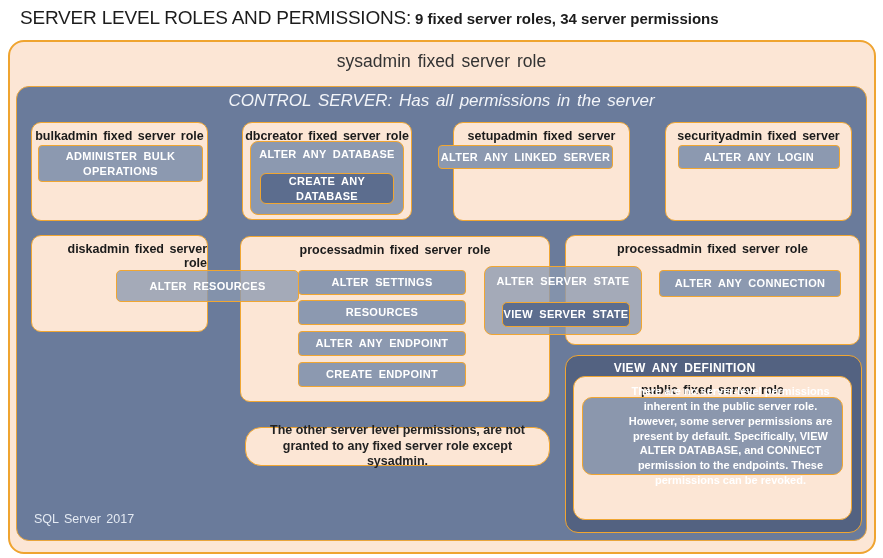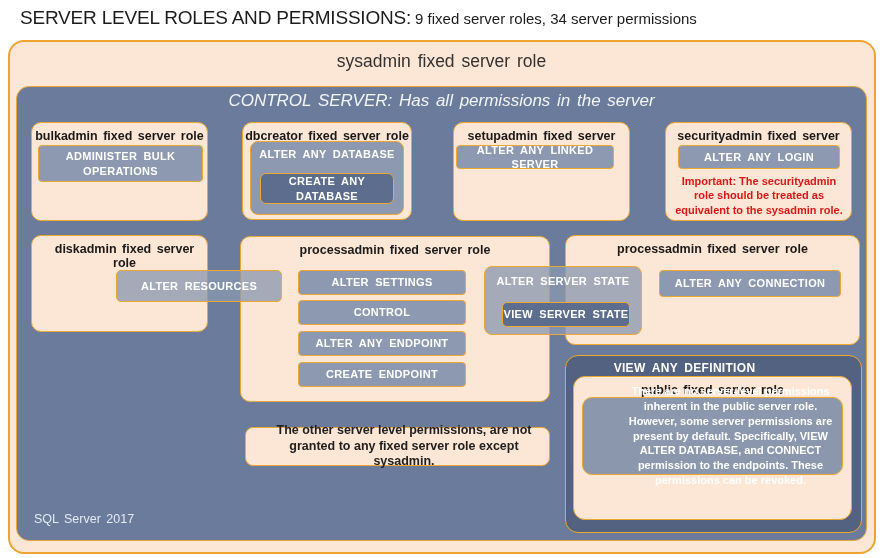--- a/index.html
+++ b/index.html
@@ -5,21 +5,21 @@
   html,body{margin:0;padding:0;background:#ffffff;}
   #canvas{
     position:relative;width:883px;height:558px;background:#ffffff;
     font-family:"Liberation Sans","DejaVu Sans",sans-serif;overflow:hidden;
   }
   .abs{position:absolute;box-sizing:border-box;}
 
   
   #page-title{left:20px;top:7px;width:850px;white-space:nowrap;color:#1c1c1c;}
   #page-title .t-main{font-size:19px;font-weight:400;letter-spacing:-0.2px;}
-  #page-title .t-sub{font-size:15px;font-weight:400;margin-left:4px;}
+  #page-title .t-sub{font-size:15px;font-weight:700;margin-left:4px;}
 
   
   #sysadmin-box{left:8px;top:40px;width:868px;height:514px;background:#fce6d5;
     border:2px solid #efa430;border-radius:16px;}
   #sysadmin-label{left:0;top:51px;width:883px;text-align:center;font-size:17.5px;
     font-weight:500;color:#333;word-spacing:2px;}
 
   
   #control-box{left:16px;top:86px;width:851px;height:455px;background:#6a7b9b;
     border:1.5px solid #e9a53c;border-radius:13px;}
@@ -41,30 +41,30 @@
   
   #bulkadmin-box{left:31px;top:122px;width:177px;height:99px;}
   #bulkadmin-perm{left:38px;top:145px;width:165px;height:37px;}
   #dbcreator-box{left:242px;top:122px;width:170px;height:98px;}
   #dbcreator-perm-outer{left:250px;top:141px;width:154px;height:74px;background:#8c99b0;
     border:1.5px solid #f0a632;border-radius:8px;}
   #dbcreator-perm-outer .container-label{position:absolute;left:0;top:6px;width:100%;
     text-align:center;color:#fff;font-size:11px;font-weight:700;letter-spacing:0.3px;word-spacing:3px;}
   #dbcreator-perm-inner{left:260px;top:173px;width:134px;height:31px;border-radius:6px;}
   #setupadmin-box{left:453px;top:122px;width:177px;height:99px;}
-  #setupadmin-perm{left:456px;top:145px;width:158px;height:24px;}
+  #setupadmin-perm{left:438px;top:145px;width:175px;height:24px;}
   #securityadmin-box{left:665px;top:122px;width:187px;height:99px;}
   #securityadmin-perm{left:678px;top:145px;width:162px;height:24px;}
   #securityadmin-warning{left:672px;top:174px;width:174px;text-align:center;
     color:#dd1717;font-size:11px;font-weight:700;line-height:1.3;}
 
   
   #diskadmin-box{left:31px;top:235px;width:177px;height:97px;}
-  #diskadmin-box .role-title{text-align:center;padding-left:10px;width:auto;}
-  #alter-resources-perm{left:116px;top:270px;width:166px;height:32px;border-radius:5px;}
+  #diskadmin-box .role-title{text-align:right;padding-left:10px;width:auto;}
+  #alter-resources-perm{left:116px;top:270px;width:183px;height:32px;border-radius:5px;}
   #serveradmin-box{left:240px;top:236px;width:310px;height:166px;}
   .sa-perm{left:298px;width:168px;height:25px;}
   #sa-perm-0{top:270px;}
   #sa-perm-1{top:300px;}
   #sa-perm-2{top:331px;}
   #sa-perm-3{top:362px;}
   #processadmin-box{left:565px;top:235px;width:295px;height:110px;}
   #processadmin-perm{left:659px;top:270px;width:182px;height:27px;}
   #server-state-group{left:484px;top:266px;width:158px;height:69px;
     border:1.5px solid #f0a632;border-radius:8px;}
@@ -77,21 +77,21 @@
     border:1.5px solid #f0a632;border-radius:13px;}
   #view-any-definition-label{left:565px;top:361px;width:239px;text-align:center;color:#fff;
     font-size:12px;font-weight:700;letter-spacing:0.3px;word-spacing:3px;}
   #public-box{left:573px;top:376px;width:279px;height:144px;border-radius:12px;}
   #public-body-box{left:582px;top:397px;width:261px;height:78px;background:#8b97ad;
     border:1.5px solid #f0a632;border-radius:10px;display:flex;align-items:center;justify-content:center;padding-left:36px;}
   #public-body-text{width:244px;text-align:center;color:#fff;font-size:11px;font-weight:700;line-height:1.36;}
 
   
   #note-box{left:245px;top:427px;width:305px;height:39px;background:#fce6d5;
-    border:1.5px solid #f0a632;border-radius:8px;display:flex;align-items:center;justify-content:flex-end;}
+    border:1.5px solid #f0a632;border-radius:16px;display:flex;align-items:center;justify-content:center;}
   #note-text{width:290px;text-align:center;color:#222;font-size:12.5px;font-weight:700;line-height:1.25;}
 
   
   #footer-label{left:34px;top:512px;color:#e4eaf3;font-size:12.5px;font-weight:400;word-spacing:2px;}
 </style>
 </head>
 <body>
 
 <div id="canvas">
 
@@ -120,31 +120,30 @@
 
   <div id="setupadmin-box" class="abs role-box">
     <div class="role-title">setupadmin fixed server role</div>
   </div>
   <div id="setupadmin-perm" class="abs perm">ALTER ANY LINKED SERVER</div>
 
   <div id="securityadmin-box" class="abs role-box">
     <div class="role-title">securityadmin fixed server role</div>
   </div>
   <div id="securityadmin-perm" class="abs perm">ALTER ANY LOGIN</div>
-  <div id="securityadmin-warning" class="abs">Important: The securityadmin role should be treated as equivalent to the sysadmin role.</div>
 
   <div id="diskadmin-box" class="abs role-box">
     <div class="role-title">diskadmin fixed server role</div>
   </div>
 
   <div id="serveradmin-box" class="abs role-box">
     <div class="role-title">processadmin fixed server role</div>
   </div>
   <div id="sa-perm-0" class="abs perm sa-perm">ALTER SETTINGS</div>
-  <div id="sa-perm-1" class="abs perm sa-perm">CONTROL</div>
+  <div id="sa-perm-1" class="abs perm sa-perm">RESOURCES</div>
   <div id="sa-perm-2" class="abs perm sa-perm">ALTER ANY ENDPOINT</div>
   <div id="sa-perm-3" class="abs perm sa-perm">CREATE ENDPOINT</div>
 
   <div id="processadmin-box" class="abs role-box">
     <div class="role-title">processadmin fixed server role</div>
   </div>
   <div id="processadmin-perm" class="abs perm">ALTER ANY CONNECTION</div>
 
   <div id="alter-resources-perm" class="abs perm perm-translucent">ALTER RESOURCES</div>
   <div id="server-state-group" class="abs perm-translucent">

